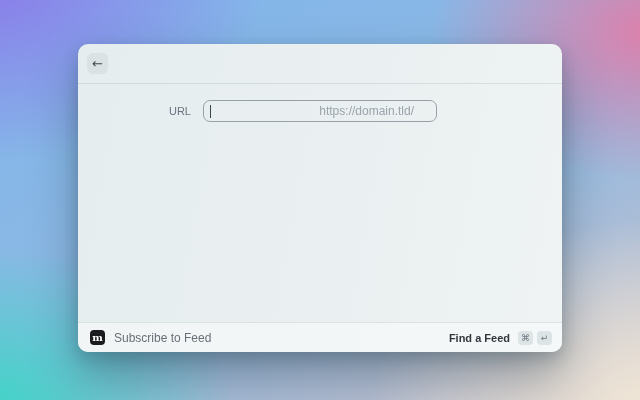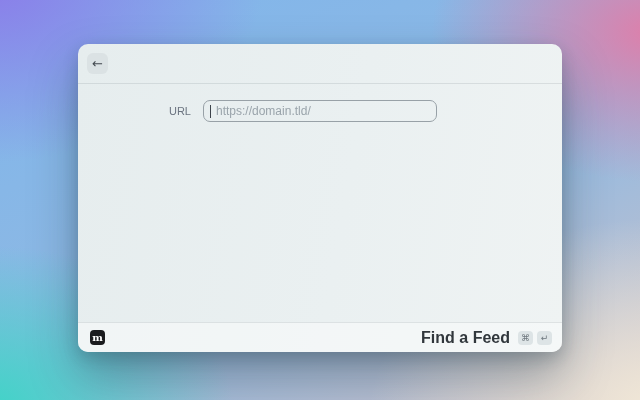--- a/index.html
+++ b/index.html
@@ -67,22 +67,23 @@
   }
   .caret {
     width: 1px; height: 13px;
     background: #3c434a;
     flex: 0 0 1px;
   }
   .url-input {
     flex: 1 1 auto;
     border: none; outline: none; background: transparent;
     font-size: 12px; color: #333a40;
-    padding: 0 0 0 1px; margin: 4px;
+    padding: 0 0 0 1px; margin: 16px;
     font-family: "Liberation Sans", "DejaVu Sans", sans-serif;
+    text-align: right;
   }
   .url-input::placeholder { color: #9aa4ab; opacity: 1; }
   .footer {
     flex: 0 0 29px; height: 29px;
     border-top: 1px solid rgba(55, 70, 80, 0.12);
     background: rgba(250, 252, 252, 0.55);
     display: flex; align-items: center; justify-content: space-between;
     padding: 0 10px 0 12px;
   }
   .footer-left { display: flex; align-items: center; }
@@ -101,21 +102,21 @@
     color: #687077;
   }
   .footer-right {
     display: flex; align-items: center;
     gap: 4px;
     background: transparent; border: none; padding: 0;
     cursor: pointer;
     font-family: inherit;
   }
   .action-label {
-    font-size: 16px; font-weight: 700;
+    font-size: 11px; font-weight: 700;
     color: #31373c;
     margin-right: 4px;
   }
   .key {
     width: 15px; height: 14px;
     border-radius: 4px;
     background: #dde4e6;
     color: #6d767d;
     font-size: 9px; line-height: 14px;
     display: flex; align-items: center; justify-content: center;
@@ -142,20 +143,21 @@
           <input class="url-input" type="text" placeholder="https://domain.tld/" style="">
         </div>
       </div>
     </div>
 
     <div class="footer">
       <div class="footer-left">
         <span class="app-icon">
           <span>m</span>
         </span>
+        <span class="cmd-title">Subscribe to Feed</span>
       </div>
       <button class="footer-right">
         <span class="action-label">Find a Feed</span>
         <span class="key">
           <span>⌘</span>
         </span>
         <span class="key">
           <span>↵</span>
         </span>
       </button>

